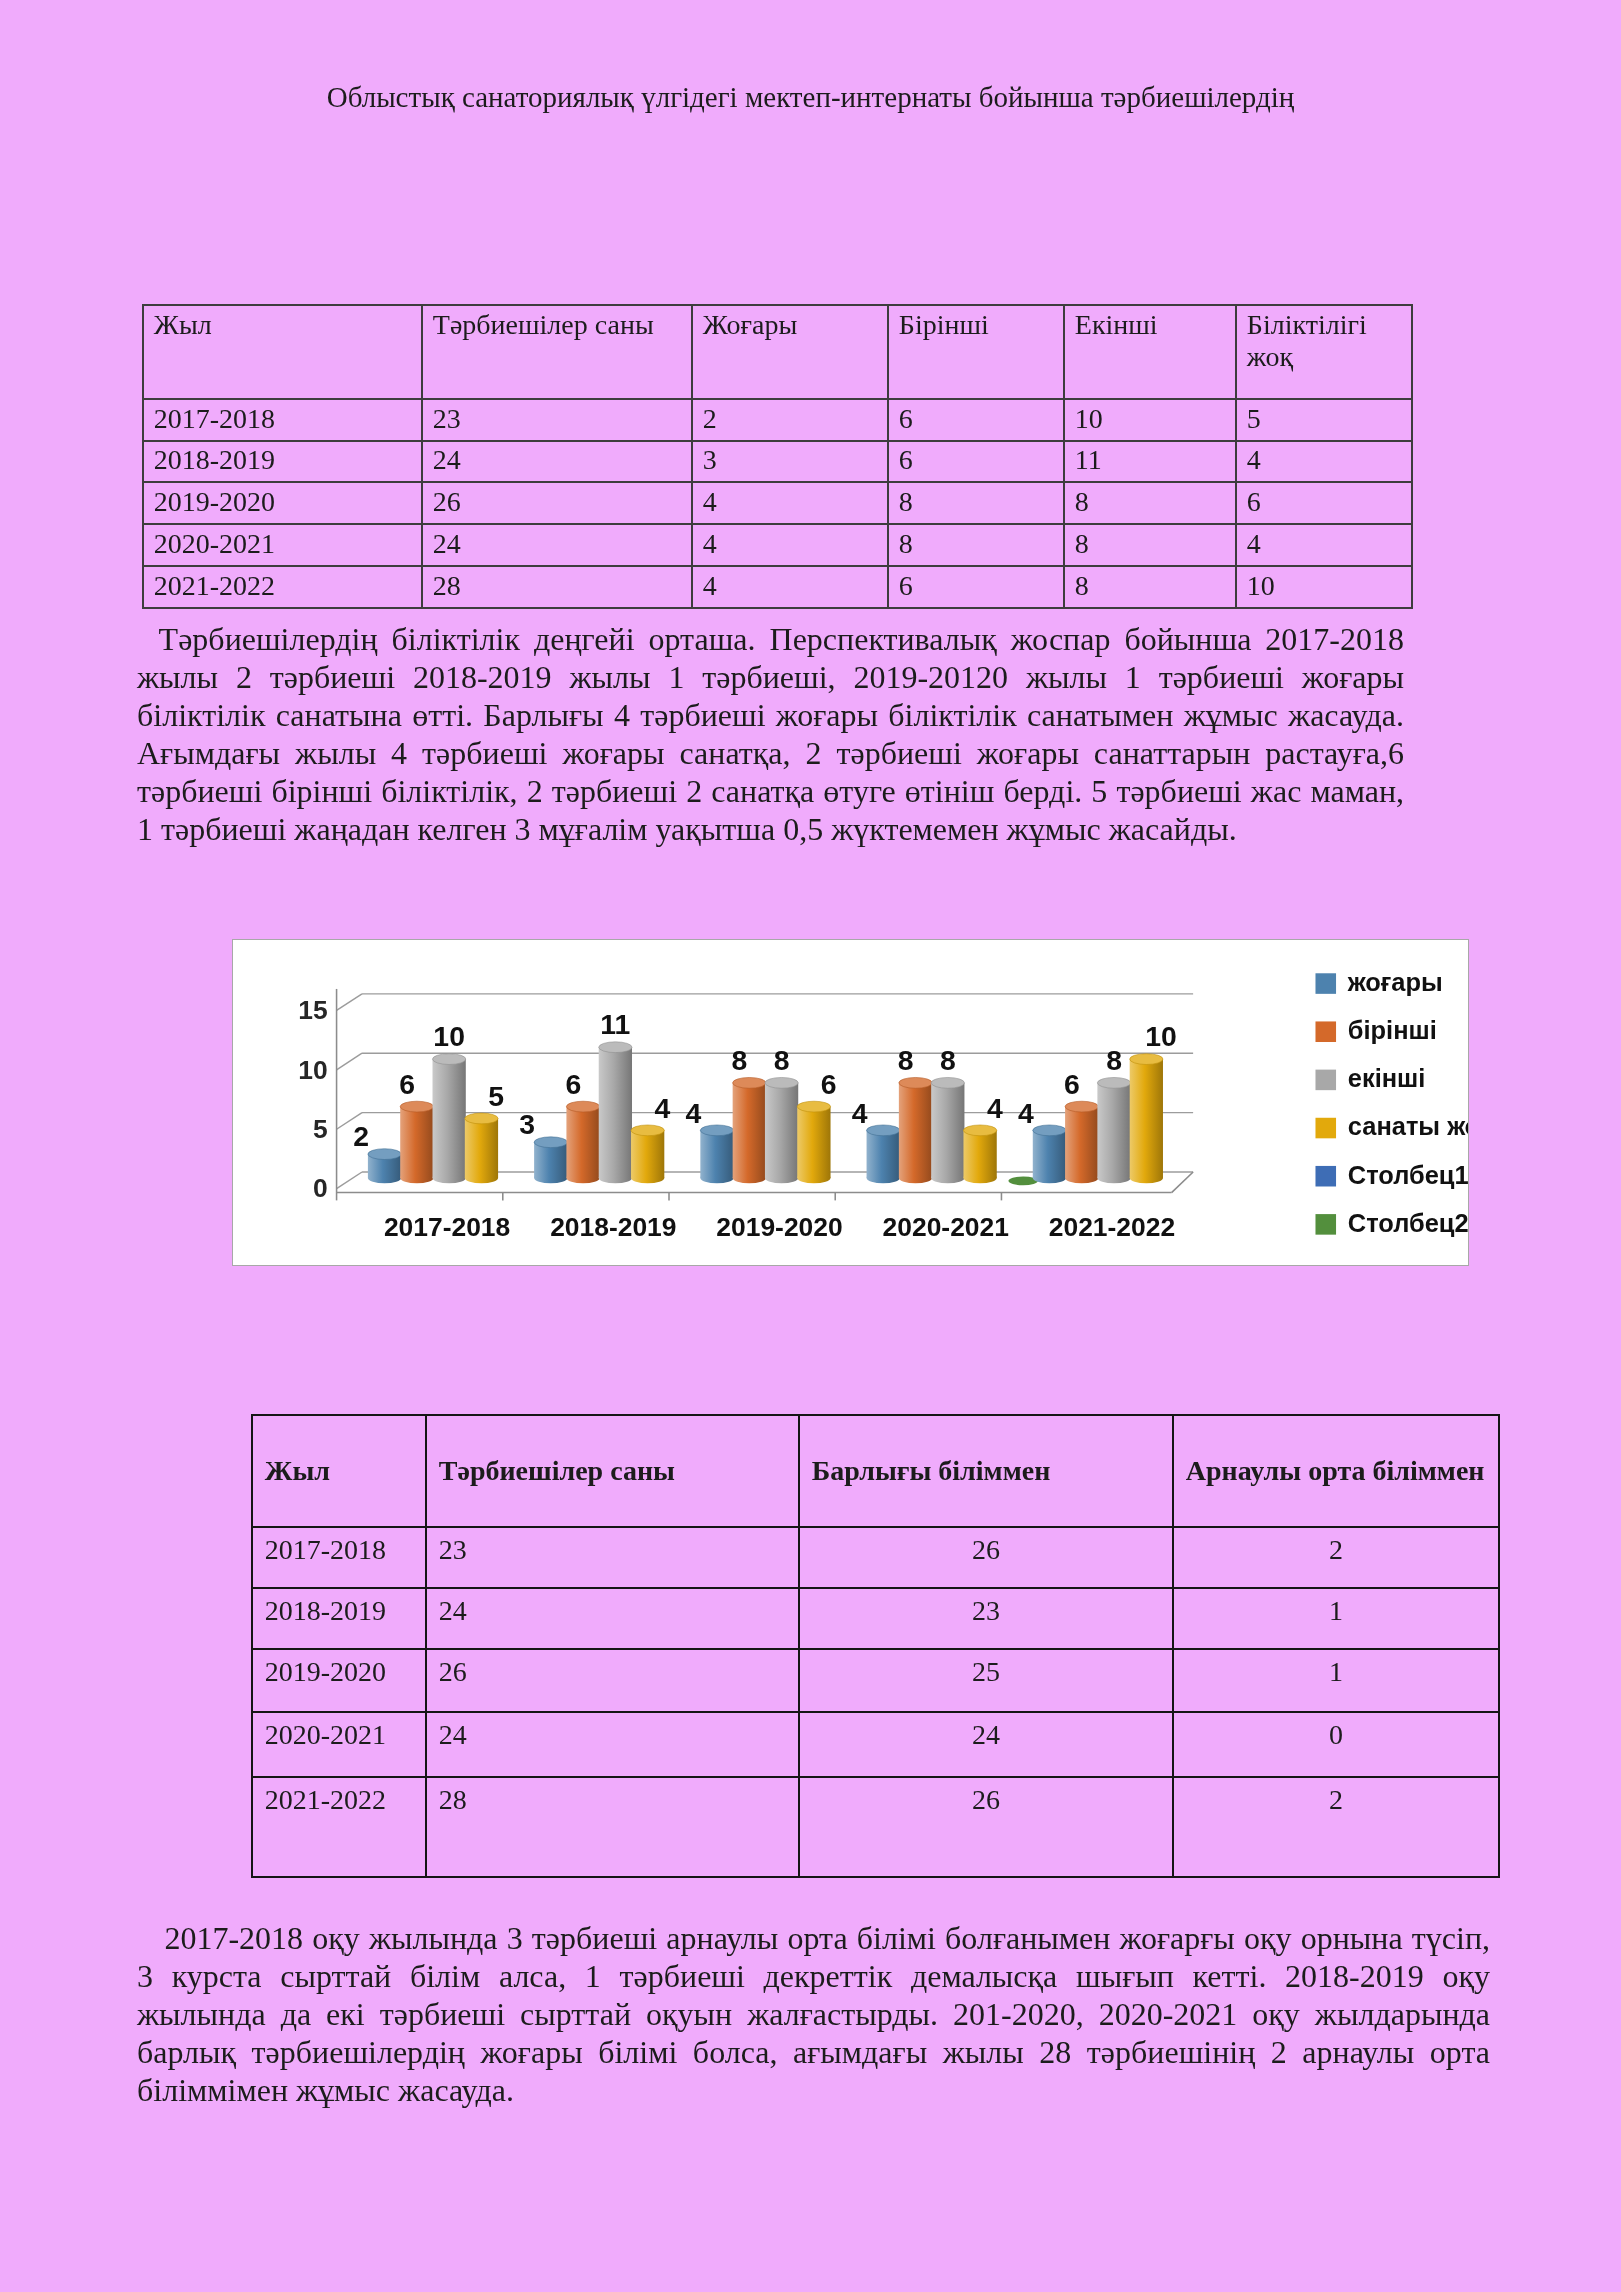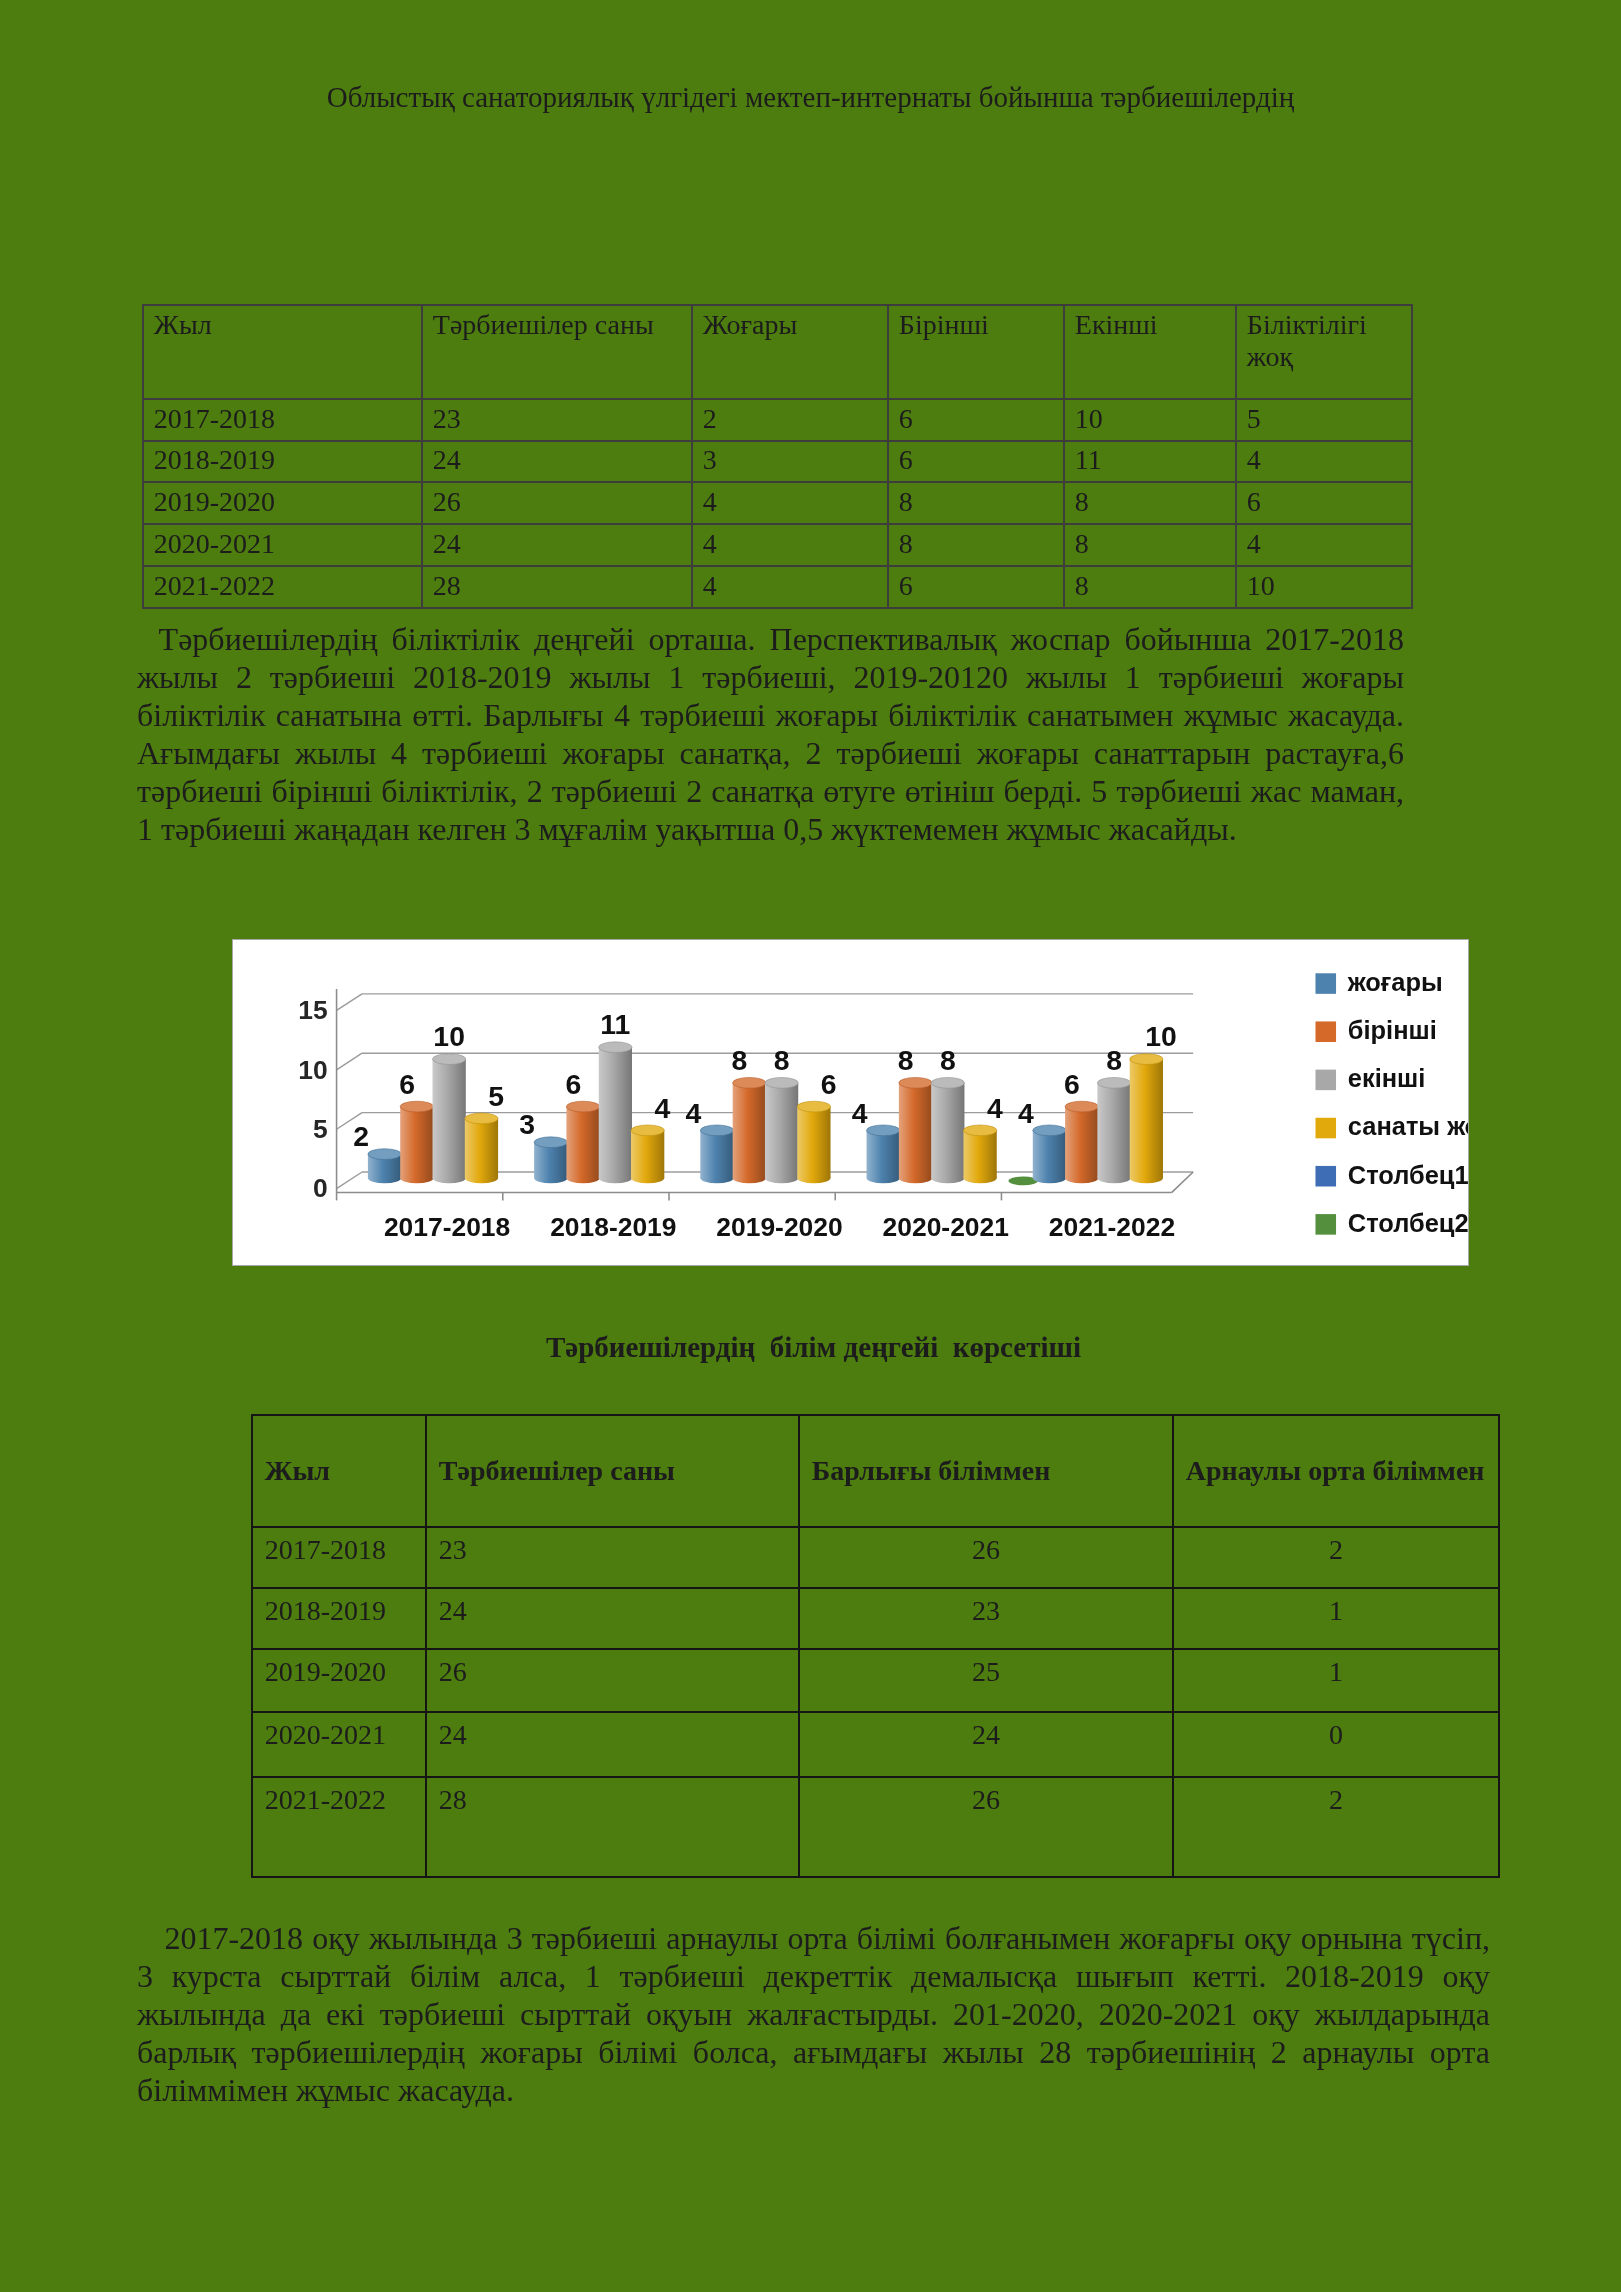--- a/index.html
+++ b/index.html
@@ -1,17 +1,17 @@
 <!DOCTYPE html>
 <html><head>
 <meta charset="utf-8">
 <style>
   html,body{margin:0;padding:0;background:#888;}
   .page{
-    position:relative;width:1621px;height:2293px;background:#4d7c0f;
+    position:relative;width:1621px;height:2293px;background:#f0abfc;
     font-family:"Liberation Serif","DejaVu Serif",serif;color:#1c1c1c;
     overflow:hidden;
   }
   .doc-title{position:absolute;top:78px;left:0;width:1621px;text-align:center;
     font-size:29px;line-height:38px;}
   .sec-heading{position:absolute;font-size:29px;font-weight:bold;white-space:pre-wrap;}
   .h1{top:247px;left:152px;}
   .h2{top:1331px;left:137px;width:1353px;text-align:center;}
   .para{position:absolute;font-size:32px;line-height:38px;text-align:justify;}
   .para1{top:620px;left:137px;width:1267px;text-indent:21.6px;}
@@ -245,21 +245,20 @@
         <text x="1138" y="150.4" font-family="Liberation Sans, sans-serif" font-size="26" font-weight="bold" fill="#111111">екінші</text>
         <rect x="1105" y="181.60000000000002" width="21" height="21" fill="#E2A90C"></rect>
         <text x="1138" y="199.60000000000002" font-family="Liberation Sans, sans-serif" font-size="26" font-weight="bold" fill="#111111">санаты жоқ</text>
         <rect x="1105" y="230.8" width="21" height="21" fill="#3E6DB5"></rect>
         <text x="1138" y="248.8" font-family="Liberation Sans, sans-serif" font-size="26" font-weight="bold" fill="#111111">Столбец1</text>
         <rect x="1105" y="280" width="21" height="21" fill="#538F3D"></rect>
         <text x="1138" y="298" font-family="Liberation Sans, sans-serif" font-size="26" font-weight="bold" fill="#111111">Столбец2</text>
       </svg>
   </div>
 
-  <div class="sec-heading h2">Тәрбиешілердің  білім деңгейі  көрсетіші</div>
 
   <table class="t2" id="table2">
     <colgroup>
       <col style="width:174px">
         <col style="width:373px">
         <col style="width:374px">
         <col style="width:326px">
     </colgroup>
     <thead>
         <tr>

